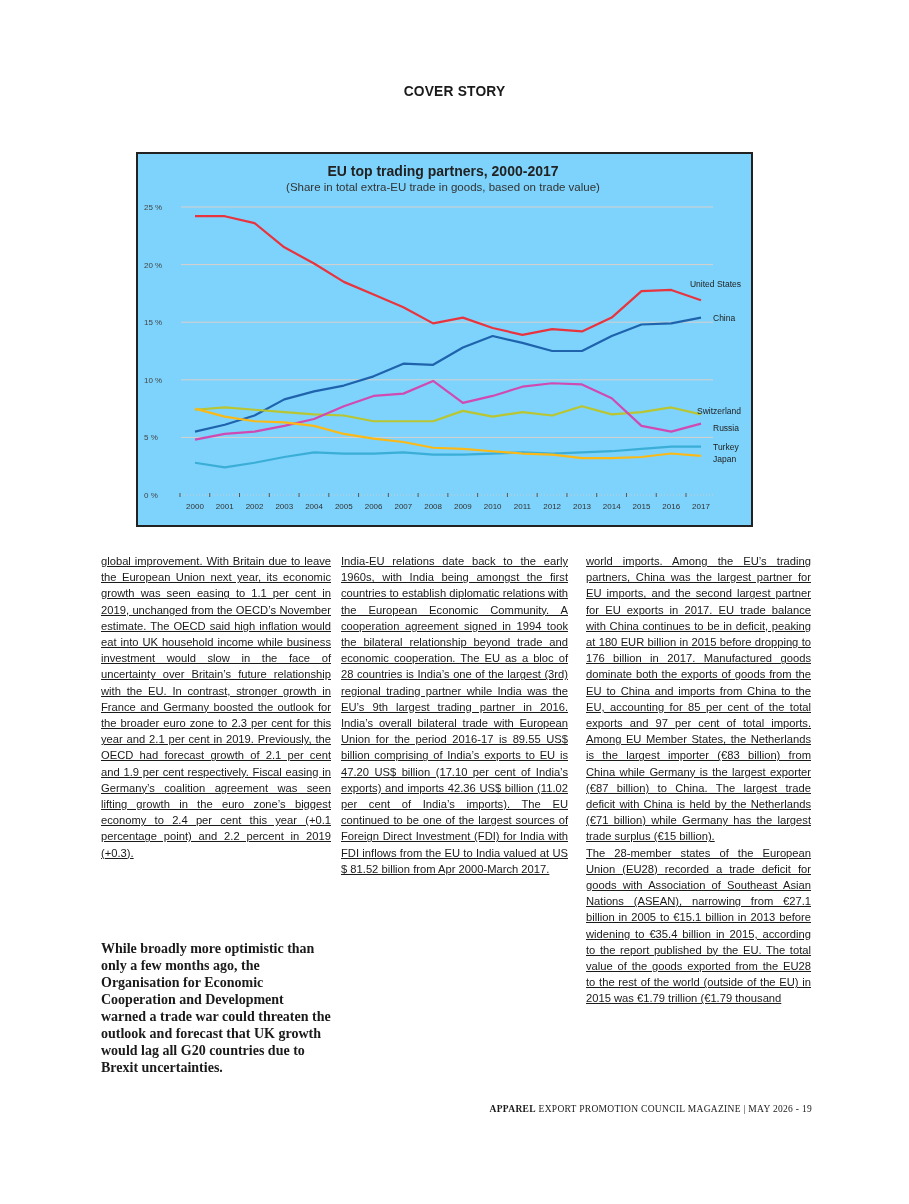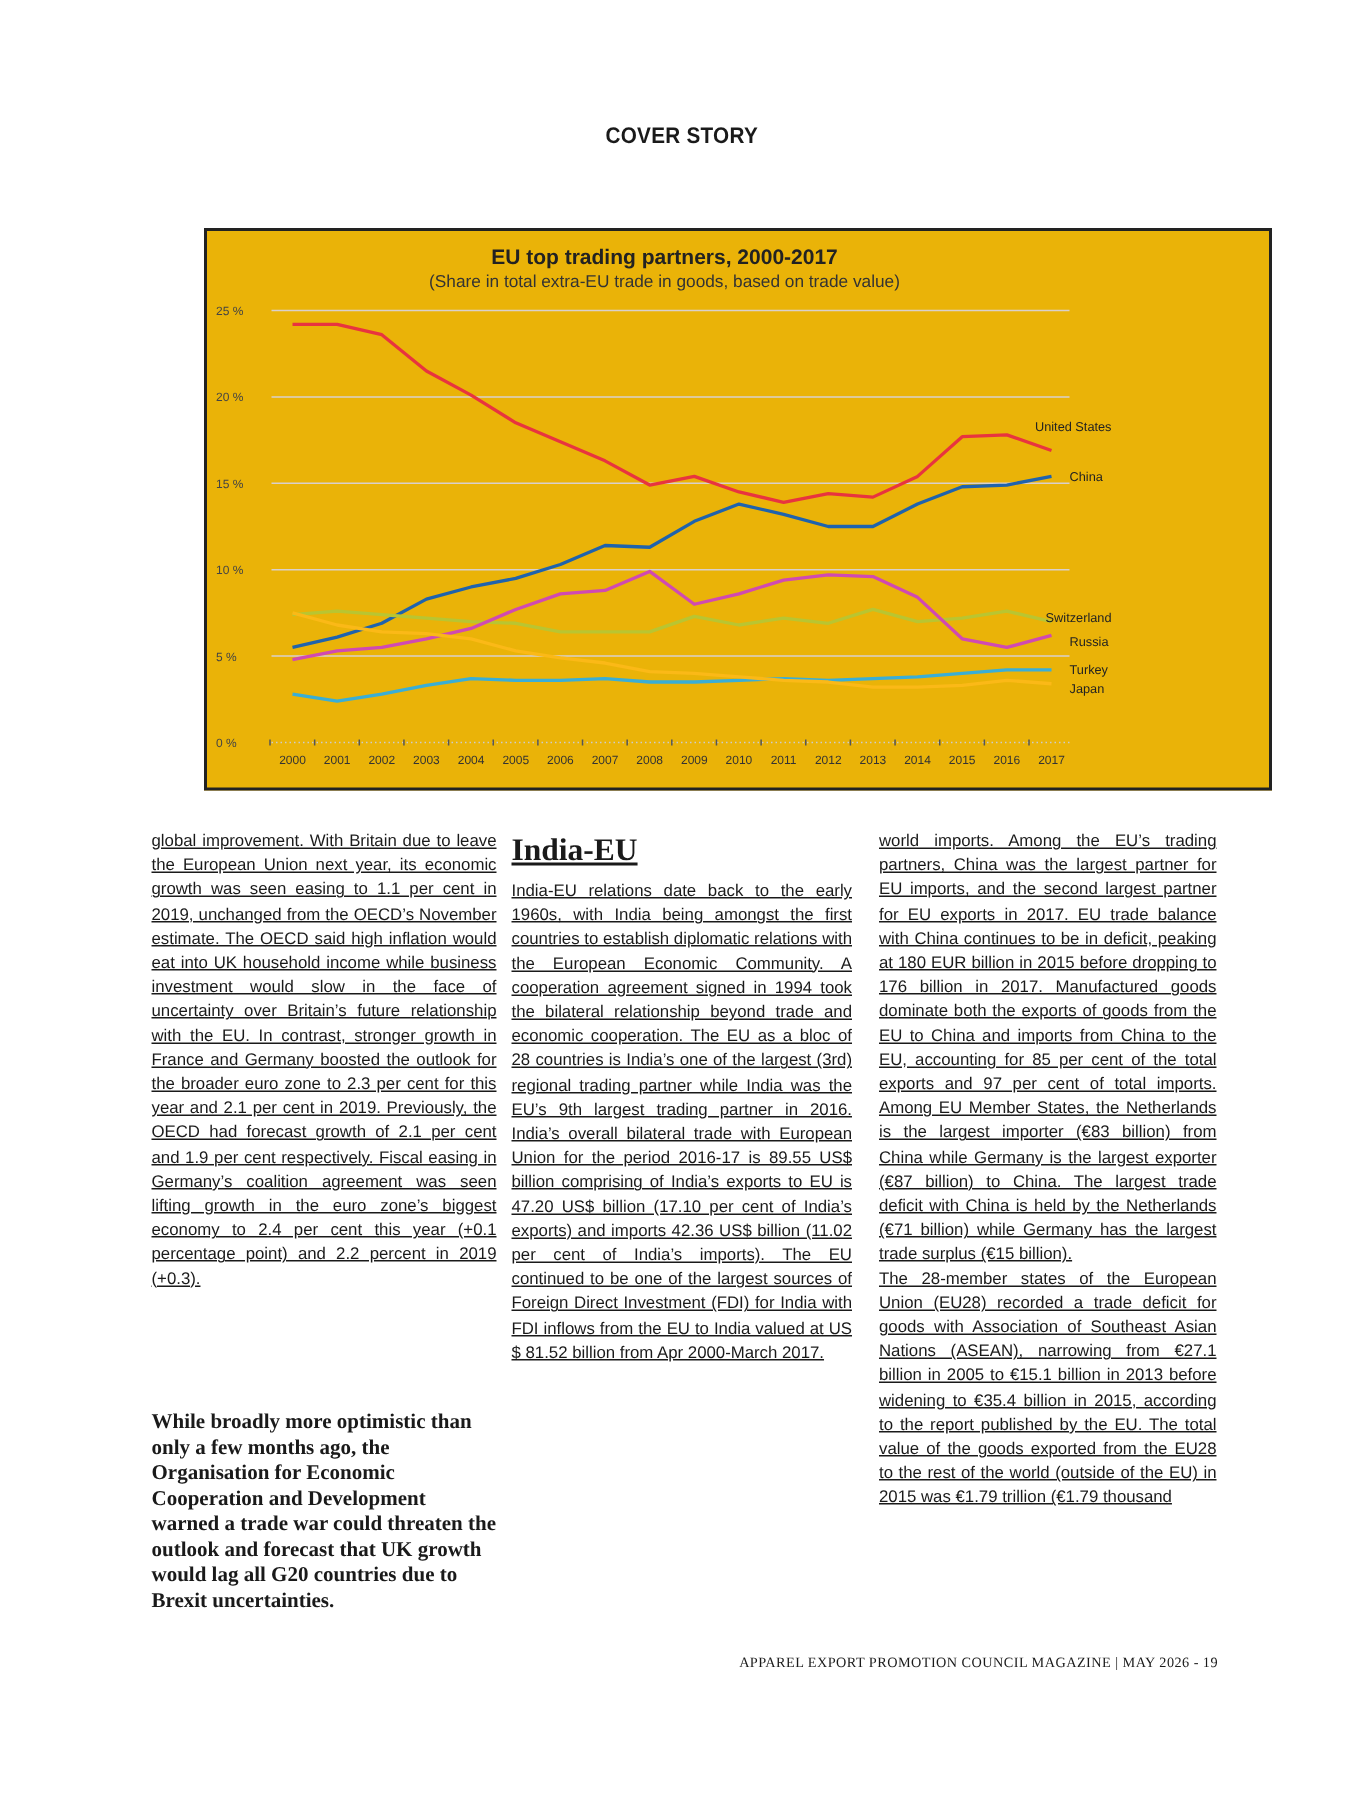--- a/index.html
+++ b/index.html
@@ -1,29 +1,29 @@
 <!DOCTYPE html>
 <html><head>
 <meta charset="utf-8">
 <style>
   html, body { margin:0; padding:0; background:#ffffff; }
   body { width:909px; height:1204px; position:relative; overflow:hidden; font-family:"Liberation Sans", sans-serif; color:#1a1a1a; }
   .section-head { position:absolute; left:0; width:909px; top:82px; text-align:center; font-family:"Liberation Sans", sans-serif; font-weight:bold; font-size:15px; letter-spacing:0.2px; transform:scaleX(0.92); }
-  .chart-box { position:absolute; left:136px; top:152px; width:712px; height:375px; border:2px solid #222; box-sizing:border-box; background:#eab308; }
+  .chart-box { position:absolute; left:136px; top:152px; width:617px; height:375px; border:2px solid #222; box-sizing:border-box; background:#7dd3fc; }
   .chart-box svg { position:absolute; left:0; top:0; }
   .col { position:absolute; font-size:11.2px; line-height:16.2px; text-align:justify;text-decoration:underline; }
   .col p { margin:0; }
   .col1 { left:101px; top:553px; width:230px; }
   .col2 { left:341px; top:553px; width:227px; }
   .col3 { left:586px; top:553px; width:225px; }
   .h2 { font-family:"Liberation Serif", serif; font-weight:bold; font-size:21px; line-height:27px; margin:0 0 6px 0; text-align:left; }
   .h2.mid { margin-top:10px; }
   .pull-quote { position:absolute; left:101px; top:940px; width:230px; font-family:"Liberation Serif", serif; font-weight:bold; font-size:14px; line-height:17px; }
   .footer { position:absolute; left:440px; top:1104px; width:372px; text-align:right; font-family:"Liberation Serif", serif; font-size:9.5px; letter-spacing:0.3px; white-space:nowrap; }
-  .footer b { font-weight:normal;margin-left:23px; }
+  .footer b { font-weight:bold;margin-left:23px; }
 </style>
 </head>
 <body>
 
 <div class="section-head">COVER STORY</div>
 
 <div class="chart-box">
   <svg id="chart-svg" width="632" height="371">
     <text id="chart-title" x="305" y="22" text-anchor="middle" font-family="Liberation Sans, sans-serif" font-weight="bold" font-size="14" fill="#222">EU top trading partners, 2000-2017</text>
     <text id="chart-subtitle" x="305" y="37" text-anchor="middle" font-family="Liberation Sans, sans-serif" font-size="11.5" fill="#333">(Share in total extra-EU trade in goods, based on trade value)</text>
@@ -98,21 +98,20 @@
   </svg>
 </div>
 
 <div class="col col1">
   <p>global improvement. With Britain due to leave the European Union next year, its economic growth was seen easing to 1.1 per cent in 2019, unchanged from the OECD’s November estimate. The OECD said high inflation would eat into UK household income while business investment would slow in the face of uncertainty over Britain’s future relationship with the EU. In contrast, stronger growth in France and Germany boosted the outlook for the broader euro zone to 2.3 per cent for this year and 2.1 per cent in 2019. Previously, the OECD had forecast growth of 2.1 per cent and 1.9 per cent respectively. Fiscal easing in Germany’s coalition agreement was seen lifting growth in the euro zone’s biggest economy to 2.4 per cent this year (+0.1 percentage point) and 2.2 percent in 2019 (+0.3).</p>
 </div>
 
 <div class="pull-quote">While broadly more optimistic than only a few months ago, the Organisation for Economic Cooperation and Development warned a trade war could threaten the outlook and forecast that UK growth would lag all G20 countries due to Brexit uncertainties.</div>
 
 <div class="col col2">
-  <div class="h2">India-EU</div>
   <p>India-EU relations date back to the early 1960s, with India being amongst the first countries to establish diplomatic relations with the European Economic Community. A cooperation agreement signed in 1994 took the bilateral relationship beyond trade and economic cooperation. The EU as a bloc of 28 countries is India’s one of the largest (3rd) regional trading partner while India was the EU’s 9th largest trading partner in 2016. India’s overall bilateral trade with European Union for the period 2016-17 is 89.55 US$ billion comprising of India’s exports to EU is 47.20 US$ billion (17.10 per cent of India’s exports) and imports 42.36 US$ billion (11.02 per cent of India’s imports). The EU continued to be one of the largest sources of Foreign Direct Investment (FDI) for India with FDI inflows from the EU to India valued at US $ 81.52 billion from Apr 2000-March 2017.</p>
 </div>
 
 <div class="col col3">
   <p id="china-p2">world imports. Among the EU’s trading partners, China was the largest partner for EU imports, and the second largest partner for EU exports in 2017. EU trade balance with China continues to be in deficit, peaking at 180 EUR billion in 2015 before dropping to 176 billion in 2017. Manufactured goods dominate both the exports of goods from the EU to China and imports from China to the EU, accounting for 85 per cent of the total exports and 97 per cent of total imports. Among EU Member States, the Netherlands is the largest importer (€83 billion) from China while Germany is the largest exporter (€87 billion) to China. The largest trade deficit with China is held by the Netherlands (€71 billion) while Germany has the largest trade surplus (€15 billion).</p>
   <p>The 28-member states of the European Union (EU28) recorded a trade deficit for goods with Association of Southeast Asian Nations (ASEAN), narrowing from €27.1 billion in 2005 to €15.1 billion in 2013 before widening to €35.4 billion in 2015, according to the report published by the EU. The total value of the goods exported from the EU28 to the rest of the world (outside of the EU) in 2015 was €1.79 trillion (€1.79 thousand</p>
 </div>
 
 <div class="footer">
   <b>APPAREL</b>

